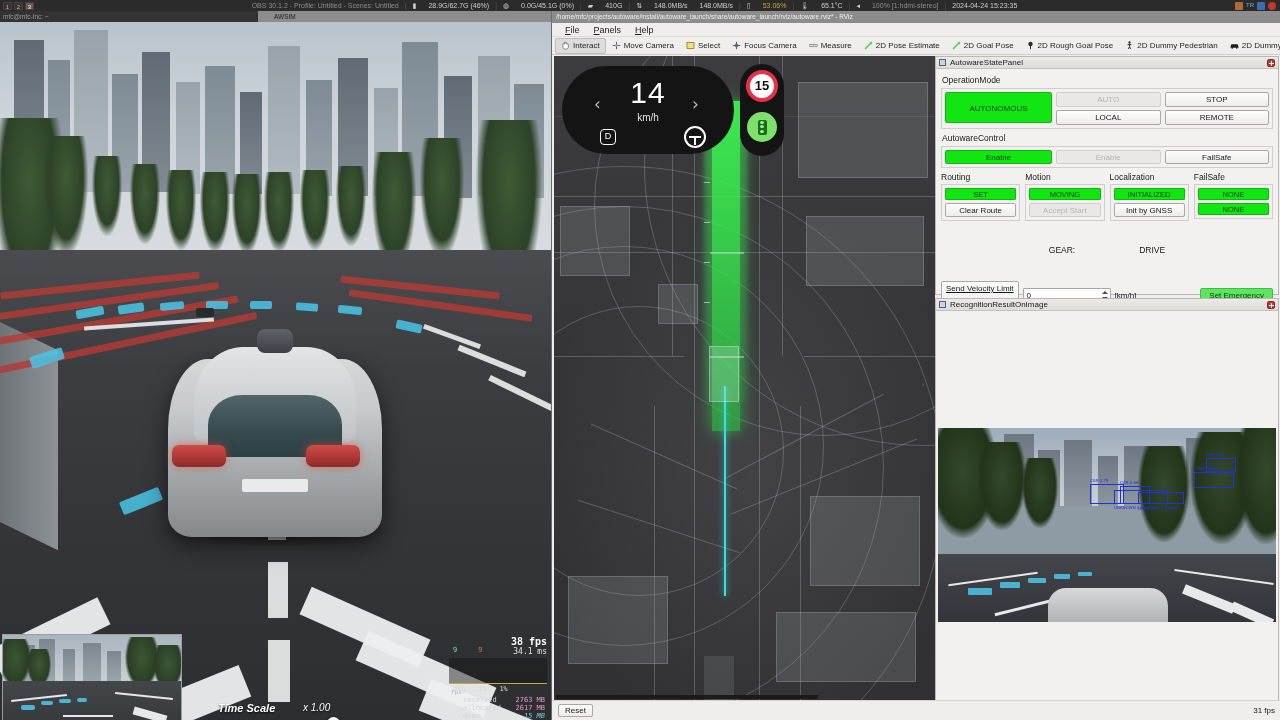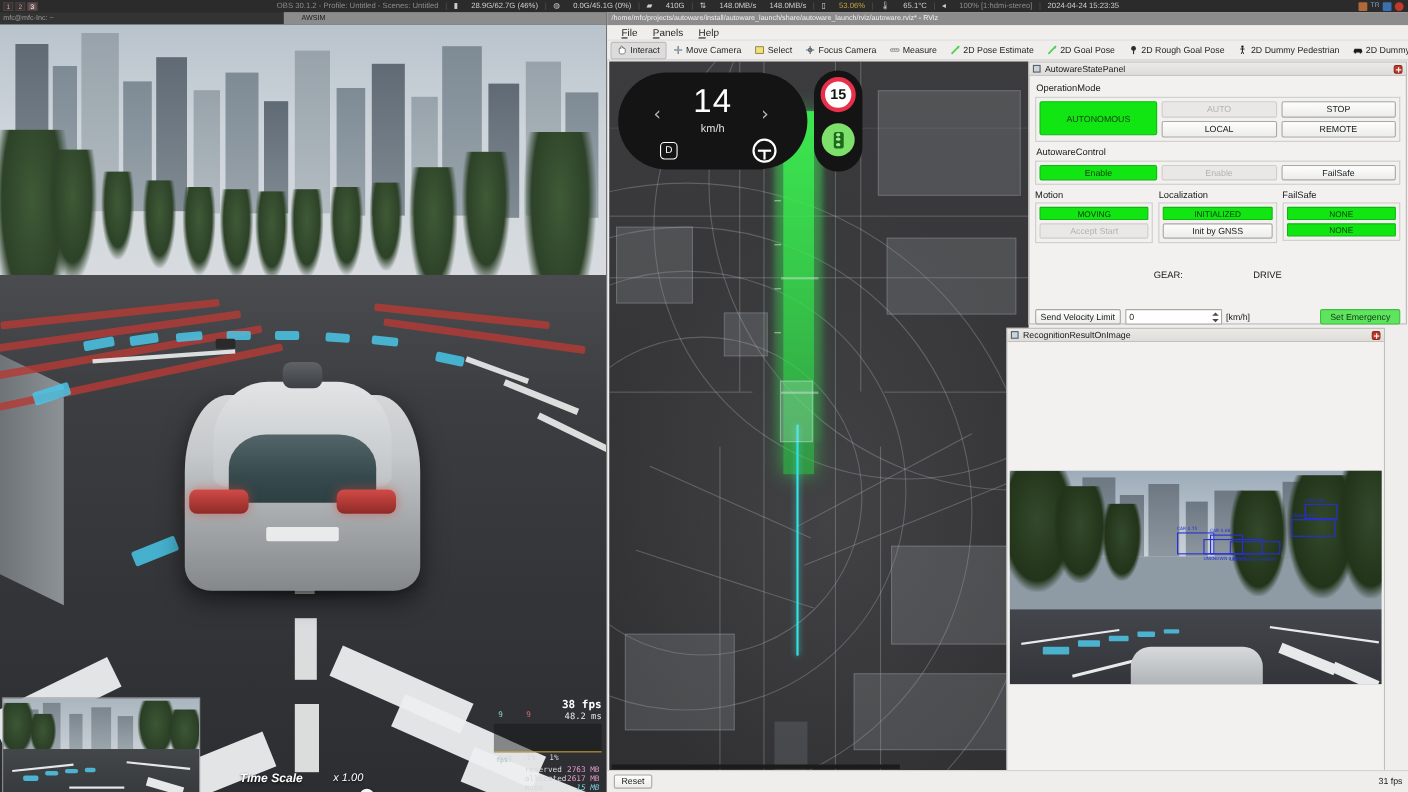--- a/index.html
+++ b/index.html
@@ -176,21 +176,21 @@
   .stats .sl2 { position:absolute; left:8px; top:12px; font-size:7px; color:#d8d8d8; }
   .stats .fps { position:absolute; right:4px; top:2px; font-size:10px; color:#fff; font-weight:bold; }
   .stats .ms  { position:absolute; right:4px; top:13px; font-size:8px; color:#e6e6e6; }
   .stats .graph {
     position:absolute; left:4px; top:24px; width:98px; height:26px;
     background: rgba(20,20,20,.45);
     border-bottom: 1px solid #caa43c;
   }
   .stats .memtitle { position:absolute; left:6px; top:54px; font-size:6px; color:#9fbfbf; }
   .stats .memrow { position:absolute; left:4px; width:98px; font-size:7px; color:#d6d6d6; }
-  .stats .memrow span.k { position:absolute; left:28px; }
+  .stats .memrow span.k { position:absolute; left:14px; }
   .stats .memrow span.v { position:absolute; right:2px; }
   .memr1 { top: 62px; } .memr2 { top: 70px; } .memr3 { top: 78px; }
   .v-pink { color:#e59bd0; } .v-cyan { color:#7fd2e0;font-style:italic; }
 
   
   .rviz {
     position: absolute; left: 551px; top: 11px; width: 729px; height: 709px;
     background: #efeeec; border-left: 1px solid #6a6a6a;
   }
   .rviz-title {
@@ -371,23 +371,23 @@
     height: 12px; line-height: 12px; text-align: center; font-size: 7.5px;
     background: #12e612; color: #0d3a0d; border: 1px solid #0fb80f;
     margin-bottom: 3px; border-radius: 1px;
   }
   .gearrow {
     display: flex; justify-content: center; gap: 64px;
     font-size: 8.5px; color: #17191b; margin-top: 24px;
   }
   .velrow { display: flex; align-items: center; gap: 4px; margin-top: 26px; }
   .velbtn {
-    height: 14px; font-size: 8px; line-height: 13px; padding: 0 4px;
+    height: 28px; font-size: 8px; line-height: 13px; padding: 0 4px;
     border: 1px solid #a9a8a5; background: linear-gradient(180deg,#fdfdfd,#ececea);
-    color: #17191b; border-radius: 2px;
+    color: #17191b; border-radius: 2px; text-decoration: underline;
   }
   .spin {
     width: 88px; height: 14px; background: #fff; border: 1px solid #a9a8a5;
     font-size: 8px; line-height: 13px; padding-left: 3px; color: #17191b;
     position: relative; border-radius: 1px;
   }
   .spin .arrows {
     position: absolute; right: 1px; top: 0px; width: 8px; height: 12px;
     display: flex; flex-direction: column; justify-content: space-around;
     align-items: center;
@@ -398,21 +398,21 @@
   }
   .spin .arrows i.up { border-bottom: 3px solid #4a4a4a; }
   .spin .arrows i.dn { border-top: 3px solid #4a4a4a; }
   .unit { font-size: 8px; color: #17191b; }
   .emerg {
     margin-left: auto; height: 14px; line-height: 13px; font-size: 8px;
     padding: 0 8px; background: #5fe45f; border: 1px solid #3cbf3c;
     color: #0f3a0f; border-radius: 2px;
   }
 
-  .recog-panel { left: 363px; top: 287px; width: 344px; height: 412px; }
+  .recog-panel { left: 383px; top: 287px; width: 344px; height: 412px; }
   .recog-body { position: relative; height: 398px; background: #f2f1ef; }
   .camimg {
     position: absolute; left: 2px; top: 117px; width: 338px; height: 194px;
     overflow: hidden; background: #8e9aa4;
   }
   .ci-sky { position:absolute; left:0; top:0; width:338px; height:78px;
     background: linear-gradient(180deg,#9dacba 0%, #b9c4cd 60%, #c9d1d7 100%); }
   .ci-bld { position:absolute; background: linear-gradient(180deg,#6d7883,#8d97a0); }
   .ci-tree { position:absolute; background: radial-gradient(ellipse at 50% 40%, #33492c, #223419 60%, rgba(0,0,0,0) 72%); }
   .ci-road { position:absolute; left:0; top:126px; width:338px; height:68px;
@@ -618,21 +618,21 @@
         <div class="ts-knob"></div>
       </div>
 
       <div class="stats">
         <div class="sl1">
           <span>avg</span>
           &nbsp;<span>.1%</span>
           &nbsp;&nbsp;<span>1%</span>
         </div>
         <div class="fps">38 fps</div>
-        <div class="ms">48.2 ms</div>
+        <div class="ms">34.1 ms</div>
         <div class="sl2">
           <span style="color:#8fd8b0">9</span>
           &nbsp;&nbsp;&nbsp;&nbsp;<span style="color:#d86a6a">9</span>
         </div>
         <div class="graph"></div>
         <div class="memtitle">fps</div>
         <div class="memrow memr1">
           <span class="k">reserved</span>
           <span class="v v-pink">2763 MB</span>
         </div>
@@ -848,20 +848,27 @@
         <div class="sec-label">AutowareControl</div>
         <div class="group-box">
           <div class="btnrow">
             <div class="btn green" style="flex:0 0 107px">Enable</div>
             <div class="btn disabled">Enable</div>
             <div class="btn">FailSafe</div>
           </div>
         </div>
 
         <div class="quad">
+          <div>
+            <div class="qlabel">Routing</div>
+            <div class="qbox">
+              <div class="status-chip">SET</div>
+              <div class="btn">Clear Route</div>
+            </div>
+          </div>
           <div>
             <div class="qlabel">Motion</div>
             <div class="qbox">
               <div class="status-chip">MOVING</div>
               <div class="btn disabled">Accept Start</div>
             </div>
           </div>
           <div>
             <div class="qlabel">Localization</div>
             <div class="qbox">

